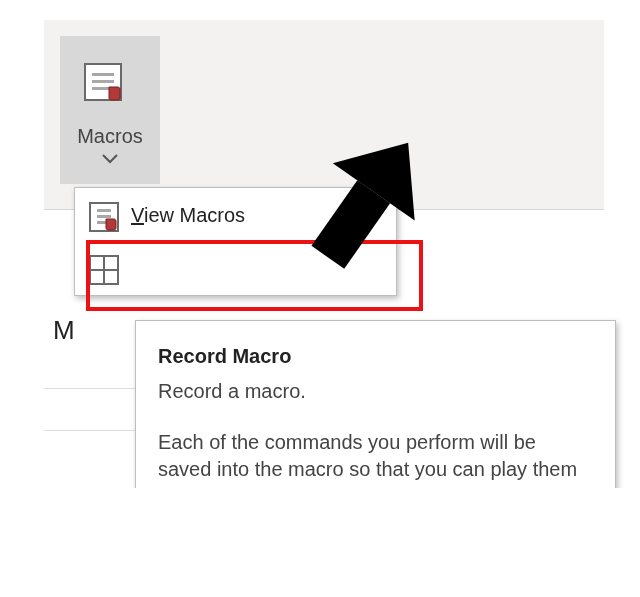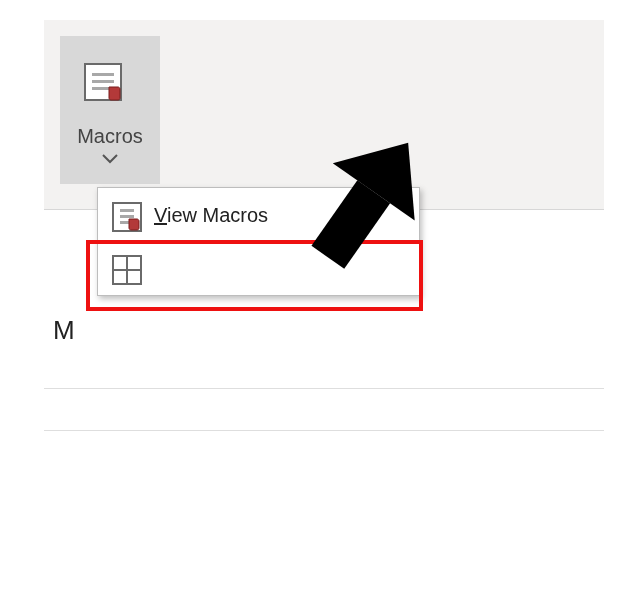--- a/index.html
+++ b/index.html
@@ -10,21 +10,21 @@
   .ribbon-divider{position:absolute;left:44px;right:36px;top:209px;height:1px;background:#d7d7d7}
 
   
   .macros-btn{position:absolute;left:60px;top:36px;width:100px;height:148px;background:#d8d8d8;
     display:flex;flex-direction:column;align-items:center;justify-content:center;cursor:pointer}
   .macros-btn .icon-wrap{width:52px;height:52px;margin-top:6px;position:relative}
   .macros-btn .label{font-size:20px;color:#444;margin-top:10px}
   .macros-btn .chev{margin-top:6px}
 
   
-  .dropdown{position:absolute;left:97px;top:187px;width:321px;background:#f9a8d4;
+  .dropdown{position:absolute;left:74px;top:187px;width:321px;background:#f9a8d4;
     border:1px solid #bdbdbd;box-shadow:2px 3px 6px rgba(0,0,0,.25)}
   .menu-item{display:flex;align-items:center;height:55px;padding:0 14px;gap:14px;
     font-size:20px;color:#222;cursor:pointer;background:#fff}
   .menu-item .mi-icon{width:28px;height:28px;flex:none;position:relative}
   .menu-item .mi-label u{text-decoration:underline}
   .menu-item.highlight{background:#e0e0e0}
   .hl-ring{position:absolute;left:86px;top:240px;width:329px;height:63px;border:4px solid #e11;z-index:5;pointer-events:none}
 
   
   .m-frag{position:absolute;left:53px;top:315px;font-size:26px;color:#222}
@@ -116,20 +116,25 @@
   <div class="gridlines">
     <div class="hline" style="top:48px"></div>
     <div class="hline" style="top:90px"></div>
     <div class="hline" style="top:232px"></div>
     <div class="vline" style="left:75px"></div>
     <div class="vline" style="left:205px"></div>
     <div class="vline" style="left:335px"></div>
     <div class="vline" style="left:465px"></div>
   </div>
 
+  <div class="tooltip">
+    <div class="tt-title">Record Macro</div>
+    <div class="tt-sub">Record a macro.</div>
+    <div class="tt-body">Each of the commands you perform will be saved into the macro so that you can play them back again.</div>
+  </div>
 
   <svg class="big-arrow" viewBox="0 0 180 160">
     <g transform="rotate(215 90 80)">
       <rect x="70" y="10" width="40" height="80" fill="#000"></rect>
       <polygon points="40,90 140,90 90,150" fill="#000"></polygon>
     </g>
   </svg>
 
 </div>
 

